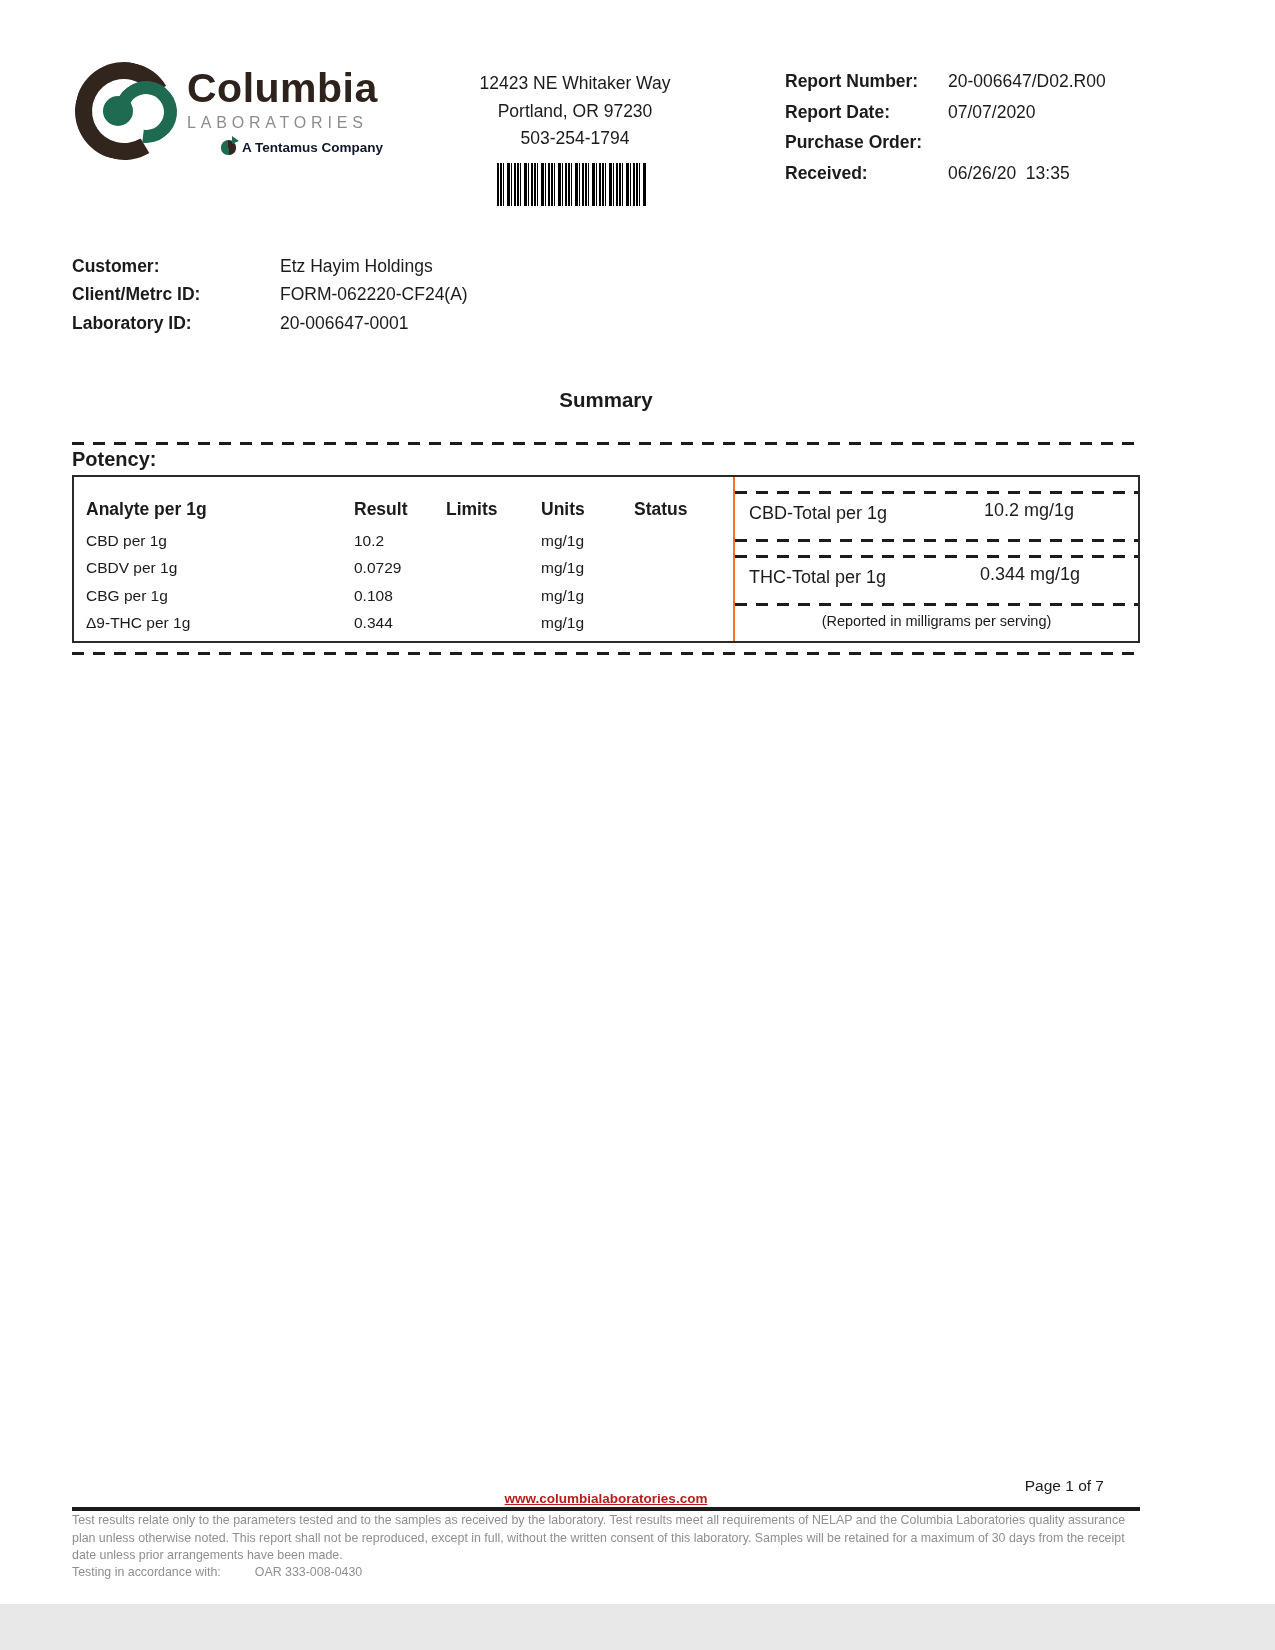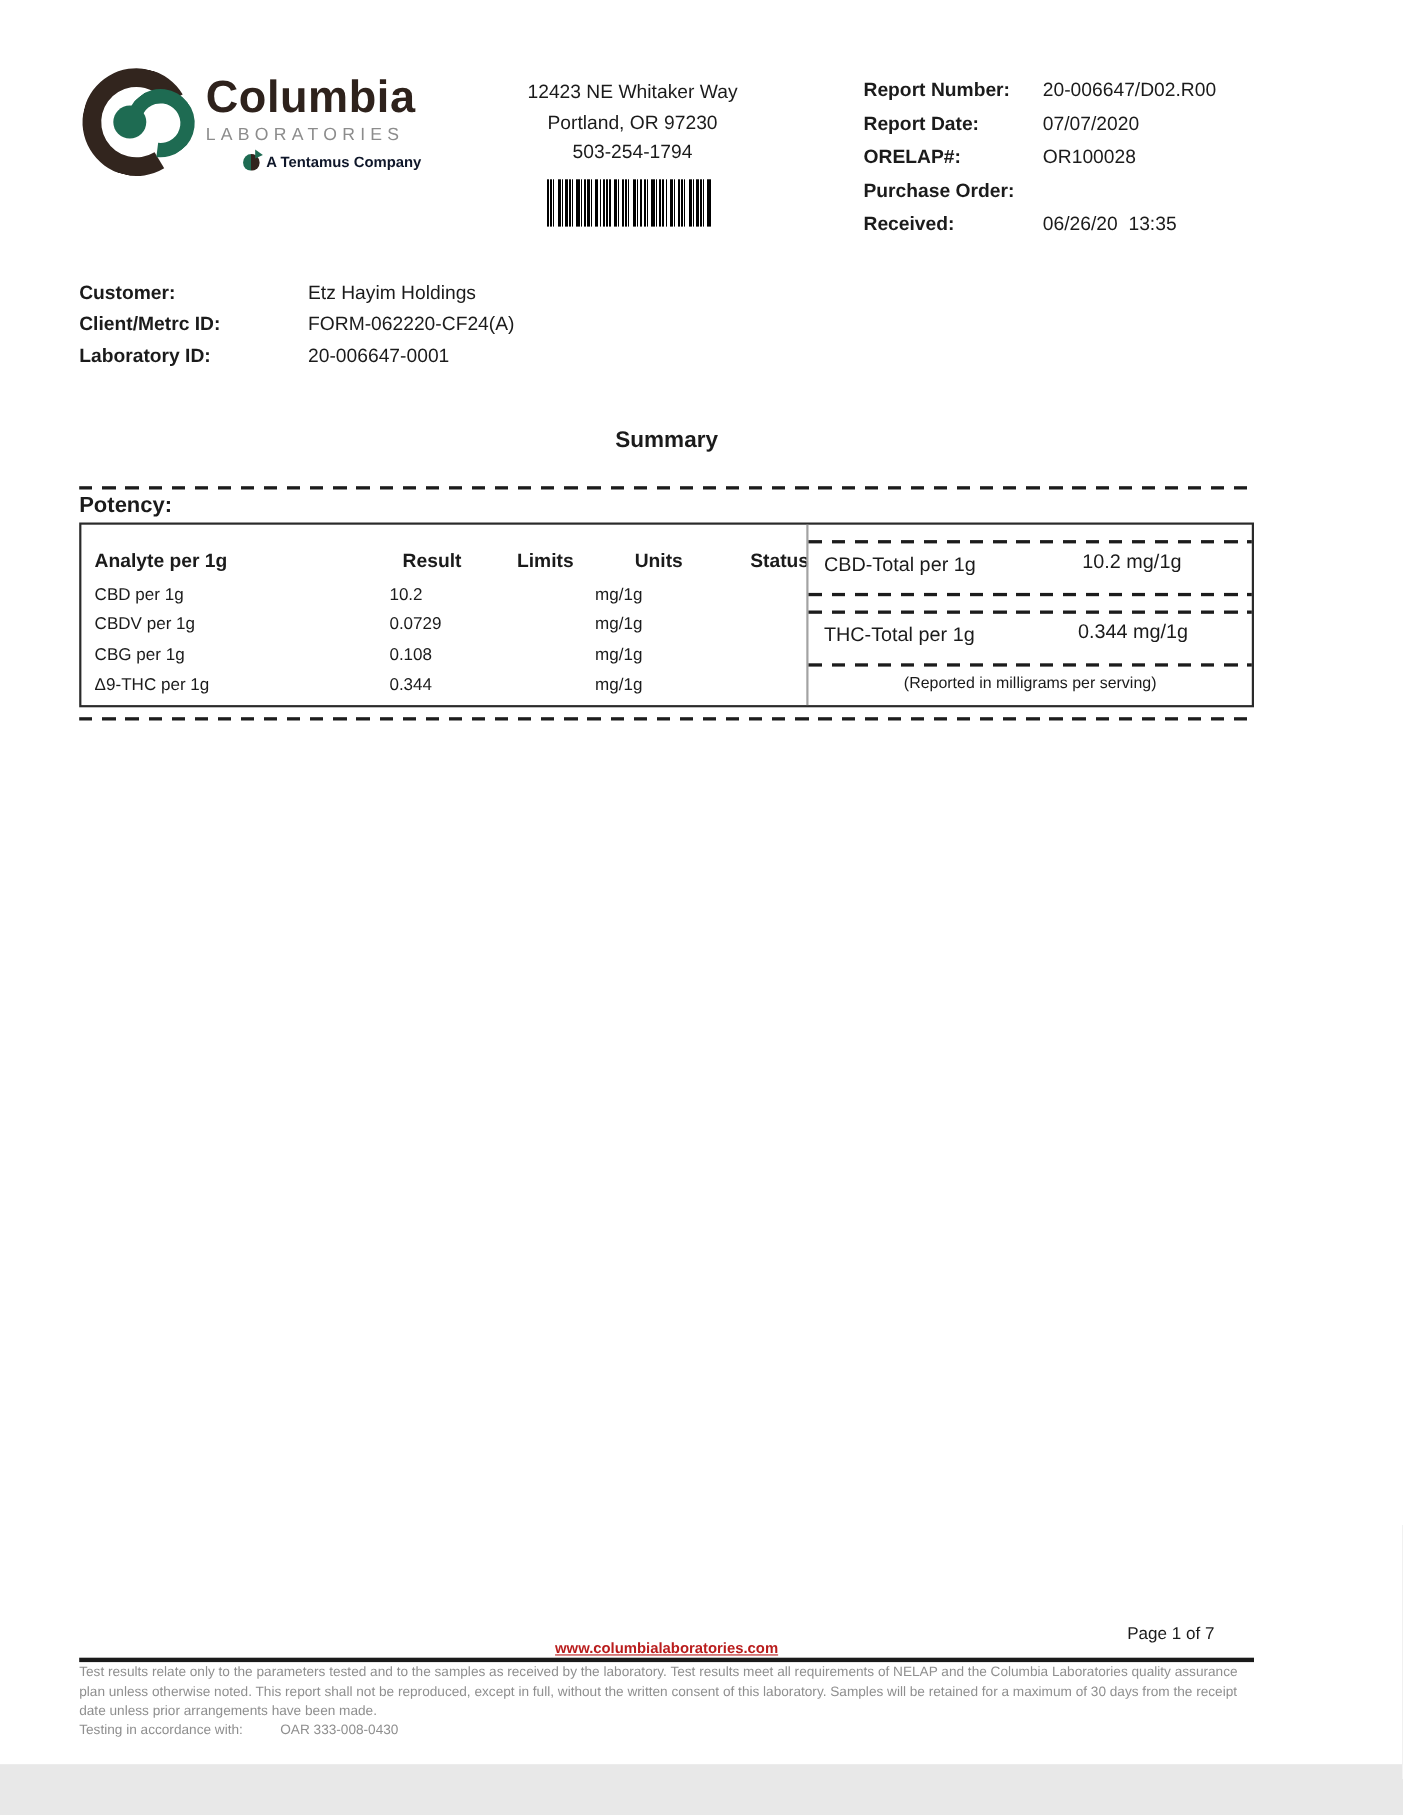--- a/index.html
+++ b/index.html
@@ -57,24 +57,24 @@
           background:repeating-linear-gradient(90deg,#1c1c1c 0 12px, transparent 12px 21px); }
   .dash-top { top:442px; }
   .dash-bottom { top:652px; }
   .potency-label { position:absolute; left:72px; top:448px; font-size:20px; font-weight:bold; }
 
   .potency-box { position:absolute; left:72px; top:475px; width:1068px; height:168px;
                  border:2px solid #2a2a2a; box-sizing:border-box; display:flex; }
   .pot-left { width:659px; flex:none; position:relative; }
   .pot-table { position:absolute; left:12px; right:6px; top:22px; }
   .pt-row { display:grid; grid-template-columns:268px 92px 95px 93px 1fr; align-items:baseline; }
-  .pt-head { font-weight:bold; font-size:17.5px; height:33px;gap:12px; }
+  .pt-head { font-weight:bold; font-size:17.5px; height:33px; }
   .pt-data { font-size:15.5px; height:27.4px; }
 
-  .pot-right { flex:1; border-left:2px solid #a3a3a3; position:relative; }
+  .pot-right { flex:1; border-left:2px solid #f97316; position:relative; }
   .rdash { position:absolute; left:0; right:0; height:3px;
            background:repeating-linear-gradient(90deg,#1c1c1c 0 12px, transparent 12px 21px); }
   .rdash1 { top:14px; } .rdash2 { top:62px; } .rdash3 { top:78px; } .rdash4 { top:126px; }
   .total-label { position:absolute; left:14px; font-size:18px; }
   .total-value { position:absolute; font-size:18px; }
   .tl1 { top:26px; } .tv1 { top:23px; right:64px; }
   .tl2 { top:90px; } .tv2 { top:87px; right:58px; }
   .totals-note { position:absolute; left:0; right:0; top:136px; text-align:center; font-size:14.5px; }
 
   
@@ -118,24 +118,20 @@
   <div class="report">
     <div class="report-row">
       <div class="report-label">Report Number:</div>
       <div class="report-value">20-006647/D02.R00</div>
     </div>
     <div class="report-row">
       <div class="report-label">Report Date:</div>
       <div class="report-value">07/07/2020</div>
     </div>
     <div class="report-row">
-      <div class="report-label">ORELAP#:</div>
-      <div class="report-value">OR100028</div>
-    </div>
-    <div class="report-row">
       <div class="report-label">Purchase Order:</div>
       <div class="report-value"></div>
     </div>
     <div class="report-row">
       <div class="report-label">Received:</div>
       <div class="report-value">06/26/20  13:35</div>
     </div>
   </div>
 
   <div class="sample">

